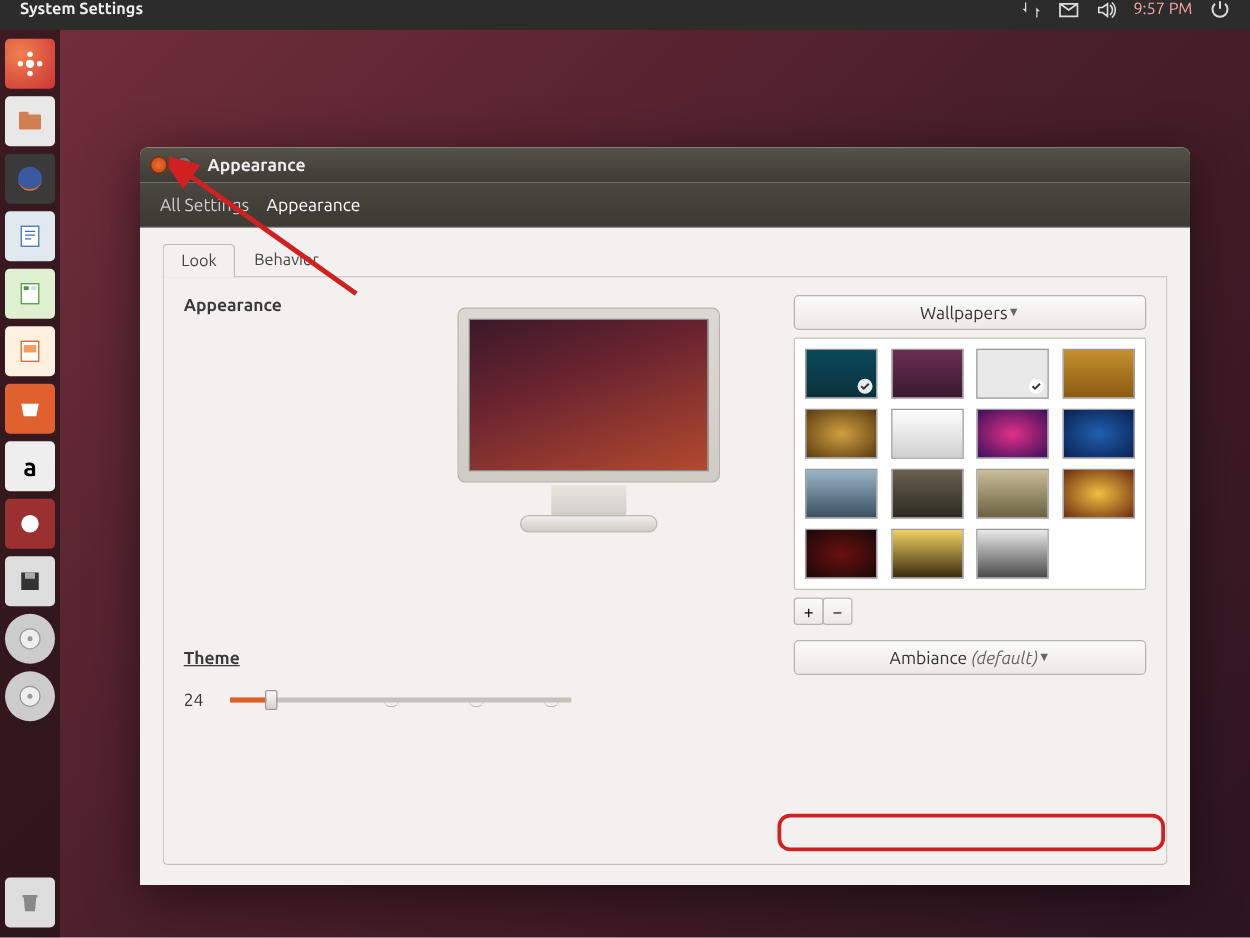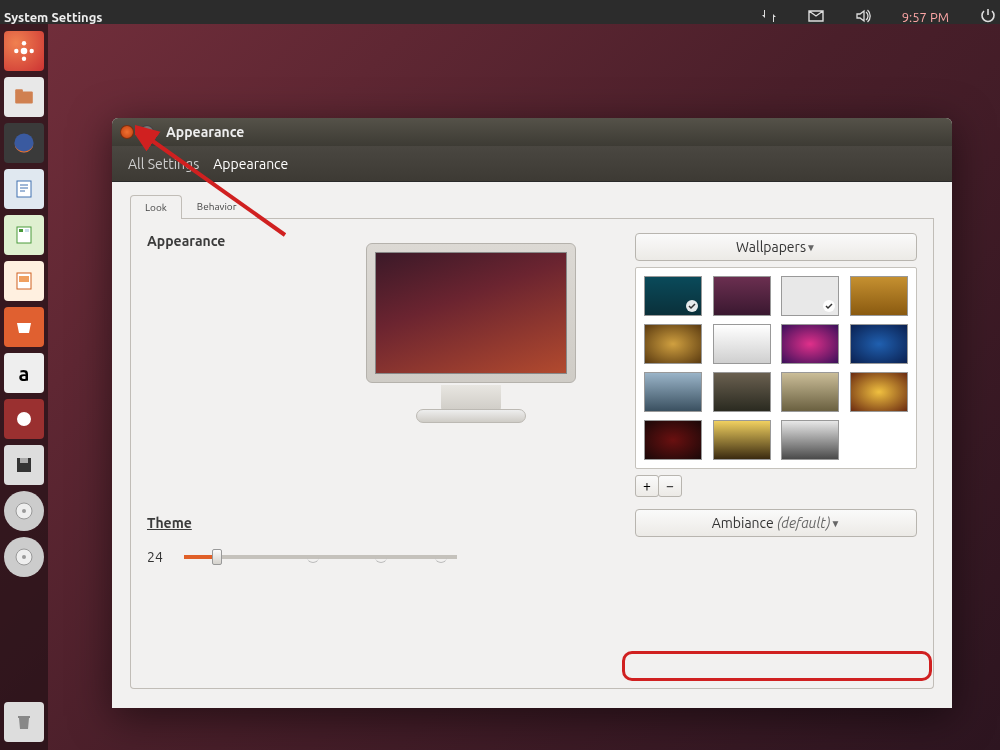--- a/index.html
+++ b/index.html
@@ -1,19 +1,19 @@
 <!DOCTYPE html>
 <html><head>
 <meta charset="utf-8">
 <style>
 * { box-sizing: border-box; margin: 0; padding: 0; }
 body { width: 1000px; height: 750px; font-family: Ubuntu, "Segoe UI", sans-serif; background: linear-gradient(135deg, #742f3c 0%, #4a1f2a 50%, #2d1520 100%); overflow: hidden; position: relative; }
 
 
-.top-panel { position: absolute; top: 0; left: 0; right: 0; height: 24px; background: #2c2c2c; color: #ddd; display: flex; align-items: flex-end; padding: 0 4px; font-size: 13px; z-index: 10; gap: 17px; }
+.top-panel { position: absolute; top: 0; left: 0; right: 0; height: 24px; background: #2c2c2c; color: #ddd; display: flex; align-items: flex-start; padding: 0 16px; font-size: 13px; z-index: 10; }
 .top-panel .title { font-weight: 600; color: #eee; }
 .top-panel .spacer { flex: 1; }
 .top-panel .indicator { margin-left: 14px; color: #fca5a5; display: flex; align-items: center; }
 .top-panel svg { width: 16px; height: 16px; fill: #ddd; }
 
 
 .launcher { position: absolute; top: 24px; left: 0; bottom: 0; width: 48px; background: rgba(30,15,20,0.65); display: flex; flex-direction: column; align-items: center; padding-top: 4px; z-index: 5; }
 .launcher-item { width: 40px; height: 40px; margin: 3px 0; border-radius: 4px; background: #555; display: flex; align-items: center; justify-content: center; font-size: 20px; }
 .li-dash { background: radial-gradient(circle at 30% 30%, #f08050, #c33); color:#fff; }
 .li-files { background: #e8e8e8; }
@@ -37,21 +37,21 @@
 .win-close { background: radial-gradient(#f07030,#c04010); }
 .win-min { background: radial-gradient(#888,#666); }
 .win-title { color: #eee; font-weight: 600; font-size: 14px; margin-left: 6px; }
 .toolbar { height: 36px; background: linear-gradient(#4a4741,#3d3a34); display: flex; align-items: center; padding: 0 16px; border-bottom: 1px solid #2a2a2a; }
 .crumb { color: #cfcfcf; font-size: 14px; margin-right: 14px; cursor: pointer; }
 .crumb.active { color: #fff; }
 .content { padding: 12px 18px 0 18px; height: calc(100% - 64px); overflow: hidden; }
 
 
 .tabs { display: flex; border-bottom: 1px solid #c1bdb7; }
-.tab { padding: 6px 14px; font-size: 10px; color: #444; border: 1px solid transparent; border-bottom: none; border-radius: 4px 4px 0 0; background: transparent; cursor: pointer; }
+.tab { padding: 6px 14px; font-size: 13px; color: #444; border: 1px solid transparent; border-bottom: none; border-radius: 4px 4px 0 0; background: transparent; cursor: pointer; }
 .tab.active { background: #f2f1f0; border-color: #c1bdb7; position: relative; top: 1px; }
 .tab-pane { border: 1px solid #c1bdb7; border-top: none; background: #f2f1f0; padding: 14px 16px; height: 470px; border-radius: 0 0 4px 4px; }
 
 .row { display: flex; align-items: flex-start; margin-bottom: 8px; }
 .label { font-weight: 600; color: #3b3b3b; font-size: 14px; width: 160px; }
 .main-col { flex: 1; display: flex; }
 .preview { flex: 1; text-align: center; }
 .monitor { width: 210px; height: 140px; margin: 10px auto 2px; background: linear-gradient(#dcd9d4,#cfccc6); border-radius: 6px; padding: 8px; border:1px solid #b5b2ac; }
 .screen { width: 100%; height: 100%; background: linear-gradient(160deg,#3b1928 0%, #6b2430 40%, #b24a2e 100%); border: 1px solid #888; }
 .stand { width: 60px; height: 26px; background: linear-gradient(#e8e6e1,#cfccc6); margin: 0 auto; border-radius: 0 0 4px 4px; }

